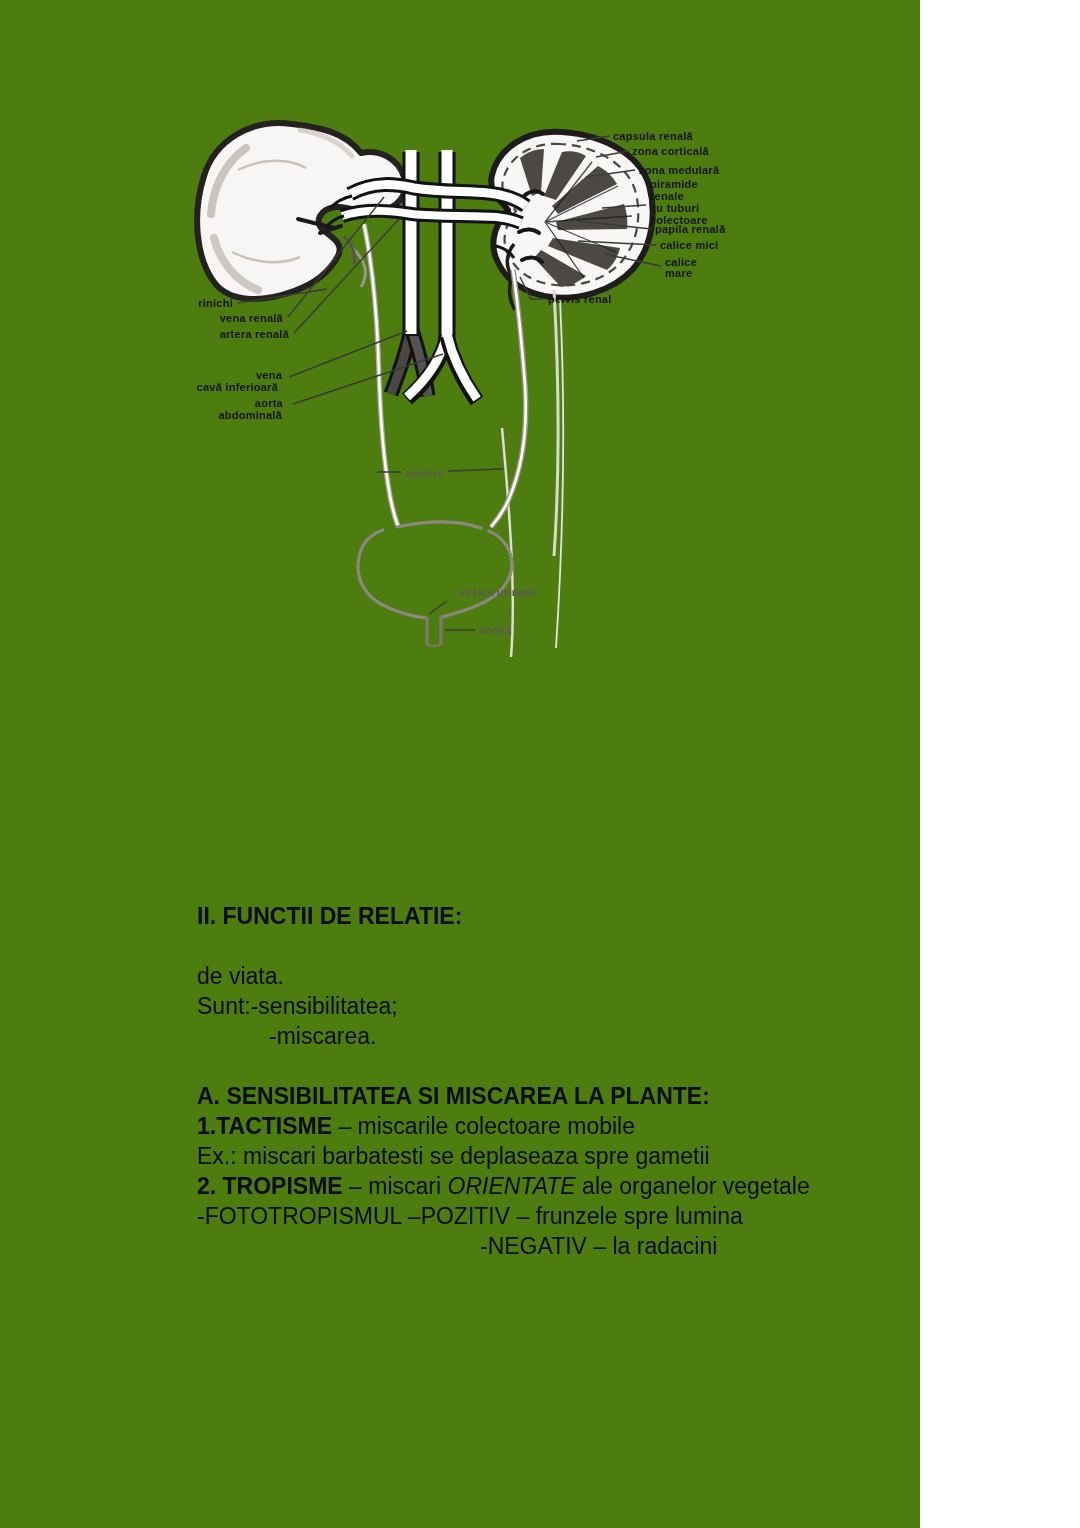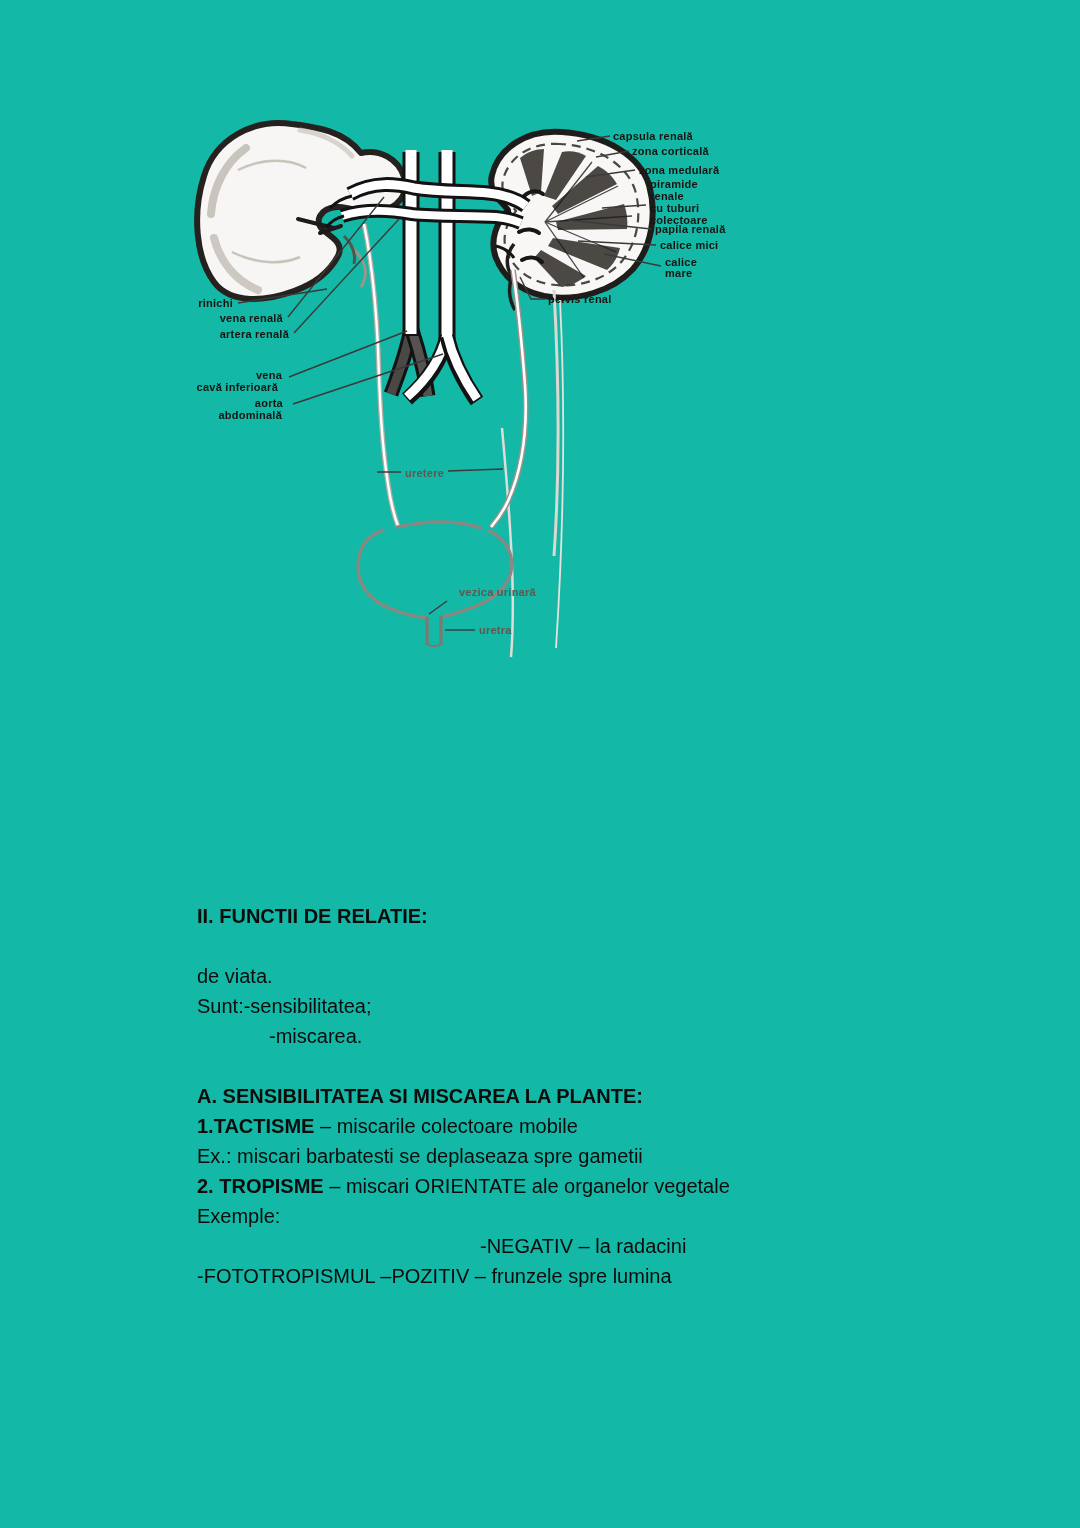--- a/index.html
+++ b/index.html
@@ -1,32 +1,32 @@
 <!DOCTYPE html>
 <html><head>
 <meta charset="utf-8">
 <style>
   html,body { margin:0; padding:0; background:#ffffff; }
   .page {
-    position:relative; width:1080px; height:1528px; background:#14b8a6;
+    position:relative; width:920px; height:1528px; background:#4d7c0f;
     font-family:"Liberation Sans", sans-serif; overflow:hidden;
   }
   #diagram { position:absolute; left:0; top:0; }
   #diagram text {
     font-family:"Liberation Sans", sans-serif;
     font-size:11px; font-weight:600; fill:#181512; letter-spacing:.25px;
   }
   #diagram text.gray { fill:#5e5952; font-weight:600; }
   #text-block {
     position:absolute; left:197px; top:901px; width:840px;
-    font-size:20px; line-height:30px; color:#0c0c0c;
+    font-size:23px; line-height:30px; color:#0c0c0c;
   }
   .tline { white-space:pre; }
   .b { font-weight:bold; }
-  .i { }
+  .i { font-style:italic; }
 </style>
 </head>
 <body>
 
 <div class="page">
 
   <svg id="diagram" width="1080" height="700" viewBox="0 0 1080 700" xmlns="http://www.w3.org/2000/svg">
 
     <g>
       <path d="M 292,124 C 252,118 215,140 204,176 C 192,214 196,258 214,282
@@ -173,17 +173,16 @@
       <div class="tline"><span class="b">II. FUNCTII DE RELATIE:</span></div>
       <div class="tline">&nbsp;</div>
       <div class="tline"><span>de viata.</span></div>
       <div class="tline"><span>Sunt:-sensibilitatea;</span></div>
       <div class="tline" style="padding-left: 72px;"><span>-miscarea.</span></div>
       <div class="tline">&nbsp;</div>
       <div class="tline"><span class="b">A. SENSIBILITATEA SI MISCAREA LA PLANTE:</span></div>
       <div class="tline"><span class="b">1.TACTISME</span><span> – miscarile colectoare mobile</span></div>
       <div class="tline"><span>Ex.: miscari barbatesti se deplaseaza spre gametii</span></div>
       <div class="tline"><span class="b">2. TROPISME</span><span> – miscari </span><span class="i">ORIENTATE</span><span> ale organelor vegetale</span></div>
-      <div class="tline"><span>Exemple:</span></div>
+      <div class="tline"><span>-FOTOTROPISMUL –POZITIV – frunzele spre lumina</span></div>
       <div class="tline" style="padding-left: 283px;"><span>-NEGATIV – la radacini</span></div>
-      <div class="tline"><span>-FOTOTROPISMUL –POZITIV – frunzele spre lumina</span></div>
     </div>
 </div>
 
 </body></html>

